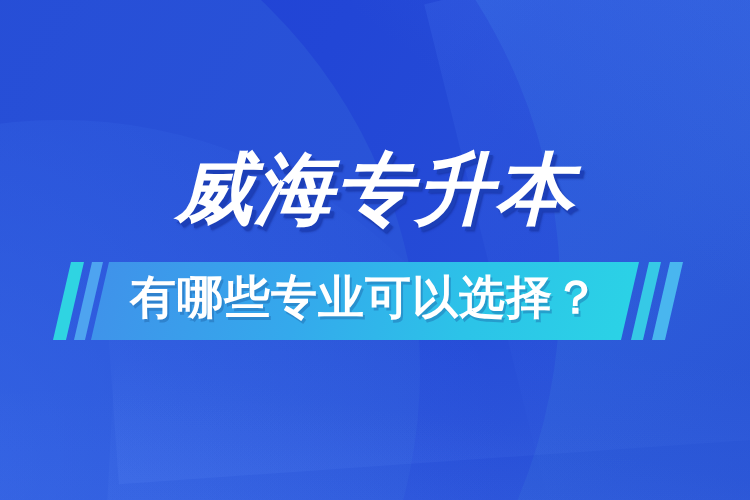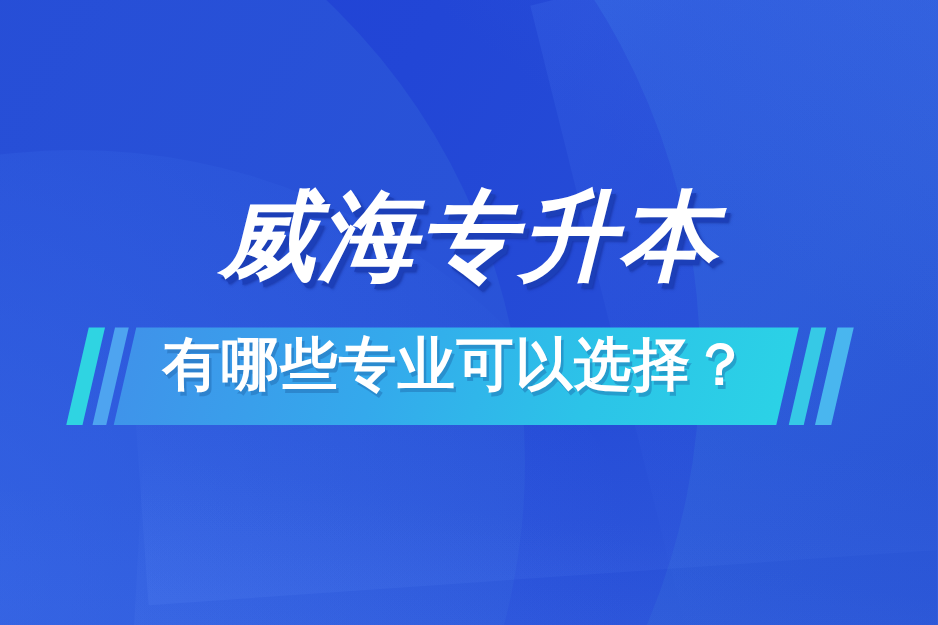--- a/index.html
+++ b/index.html
@@ -137,21 +137,21 @@
     transform:skewX(-13deg);
     background:linear-gradient(95deg,#3f93ea 0%,#34a9ec 38%,#2cc3e8 70%,#2bd2e6 100%);
   }
   .band-text-wrap {
     position:absolute;
     left:100px;
     width:530px;
     top:0;
     height:58px;
     display:flex;
-    align-items:center;
+    align-items:flex-end;
     justify-content:center;
   }
   .band-text {
     font-size:46px;
     line-height:1;
     font-weight:bold;
     color:#ffffff;
     letter-spacing:1px;
     white-space:nowrap;
     text-shadow:2px 3px 0 rgba(26,92,160,.38);

